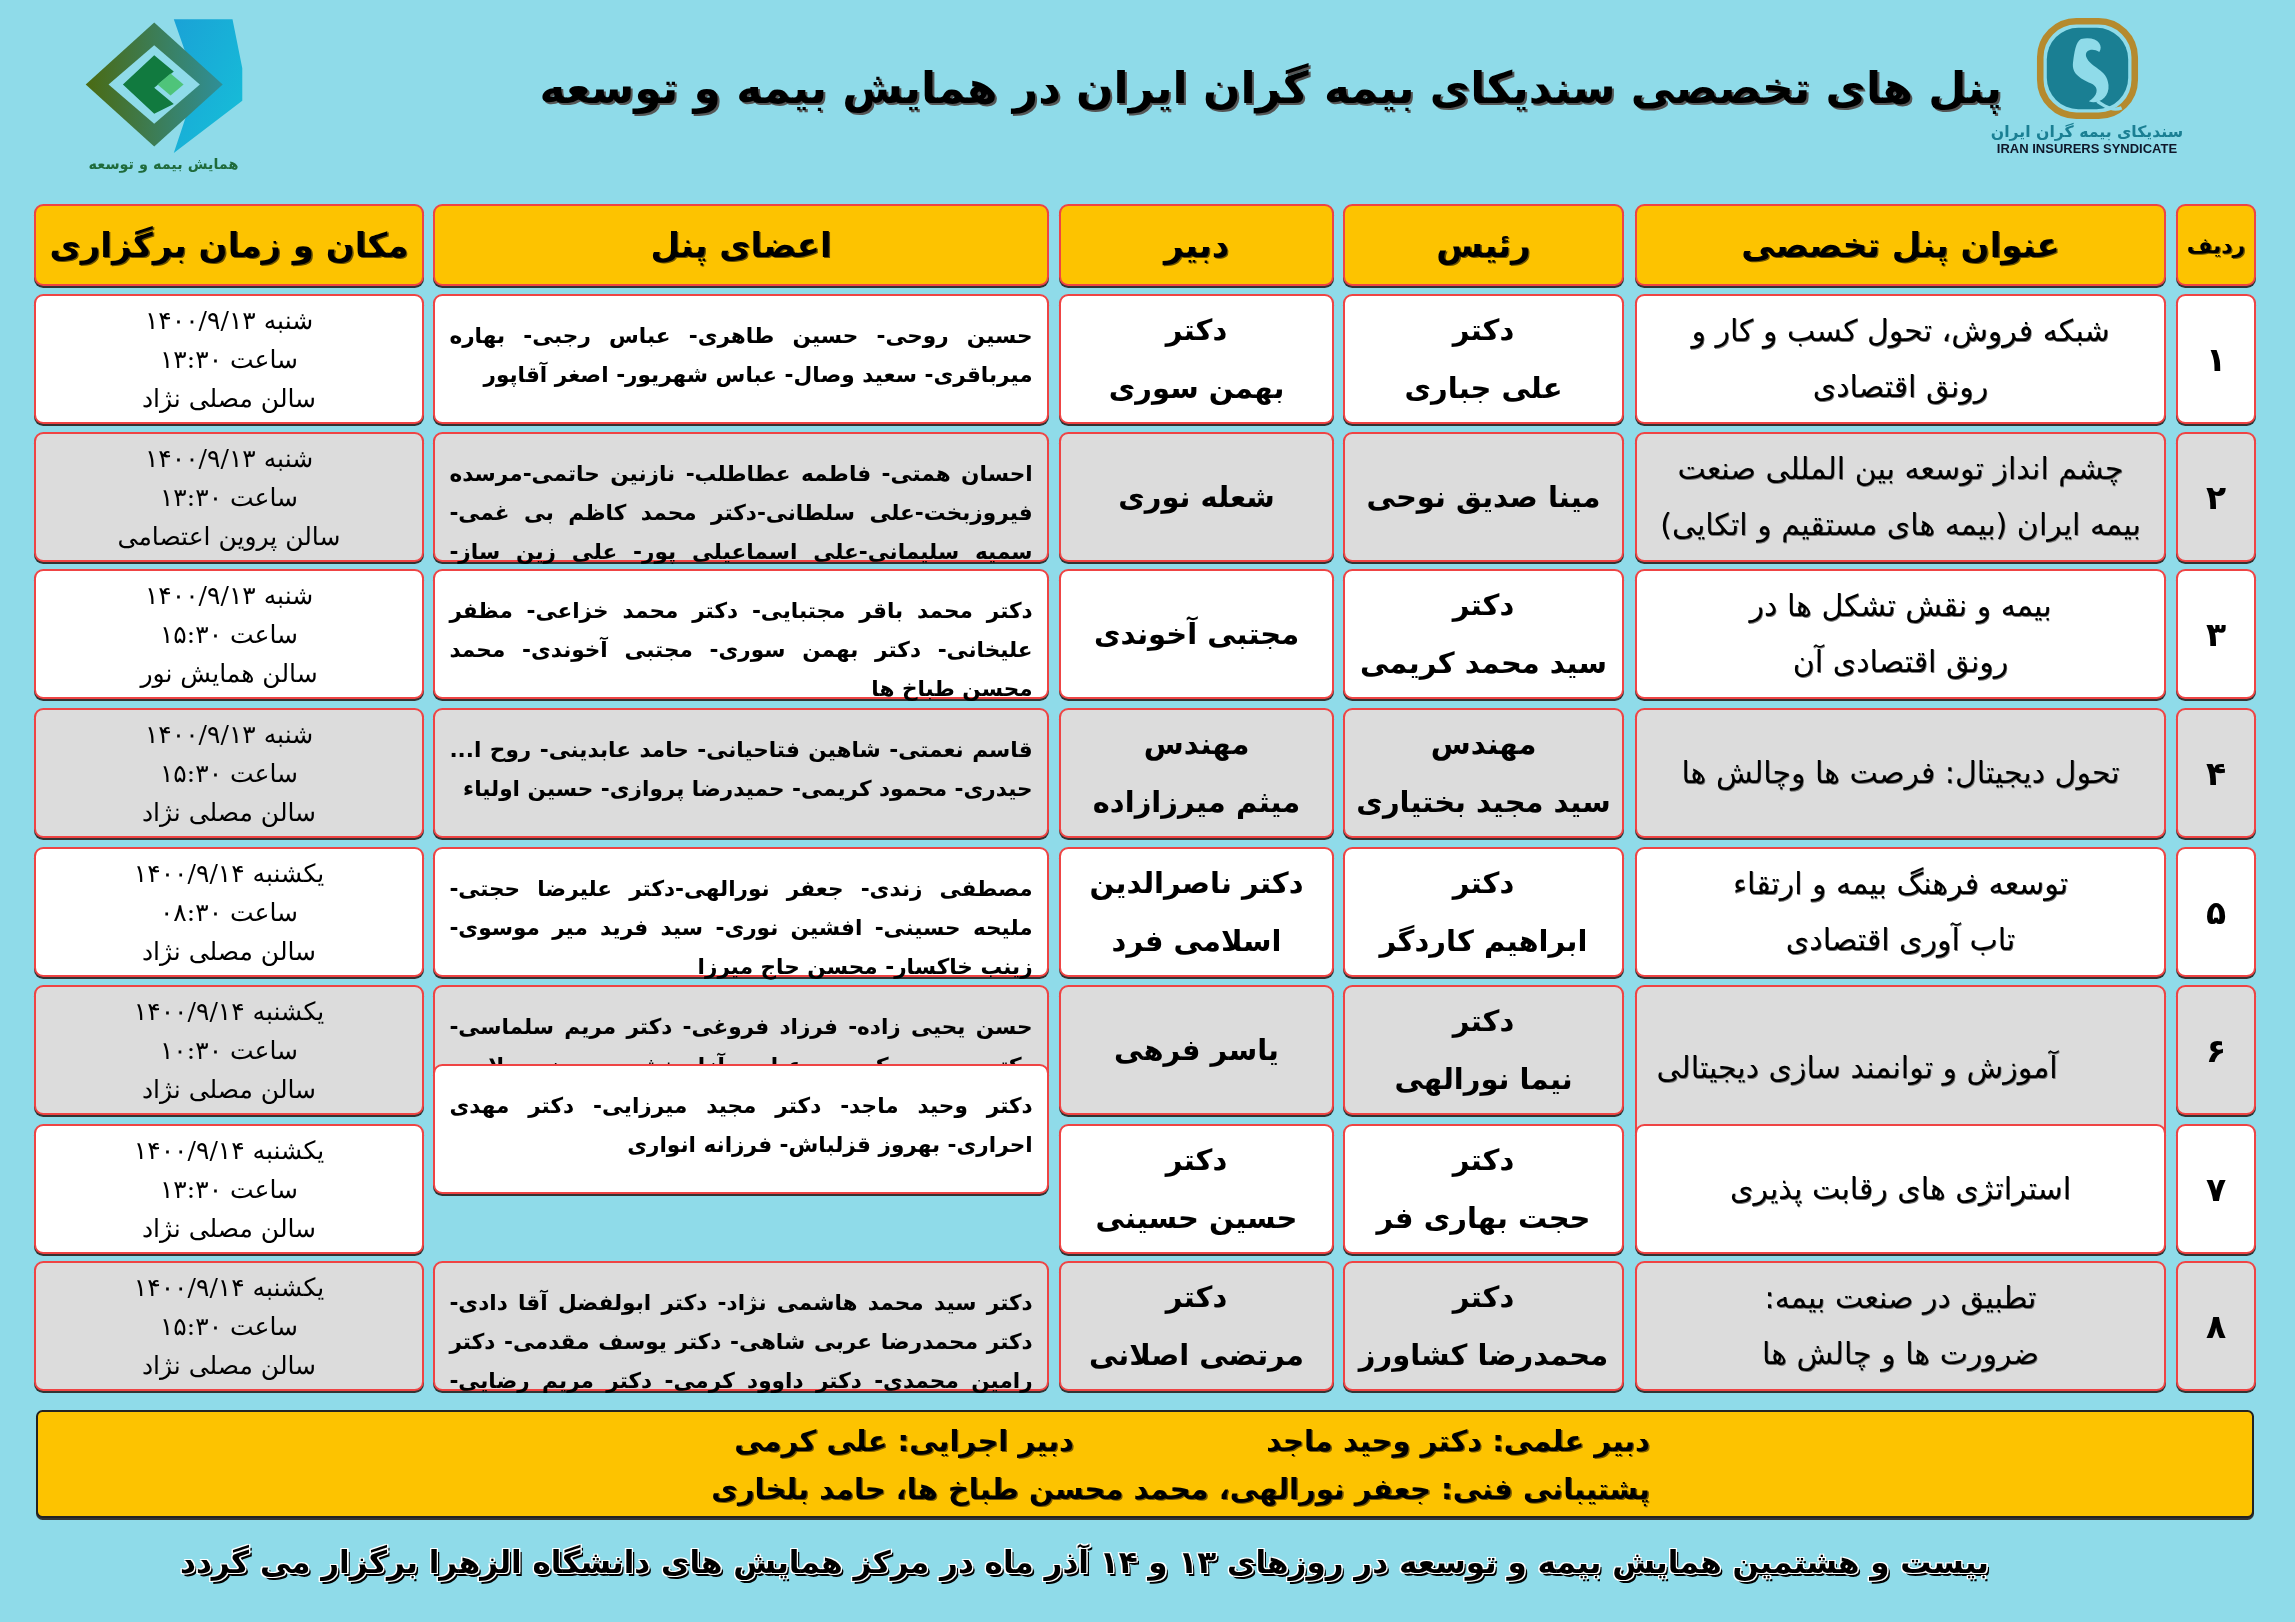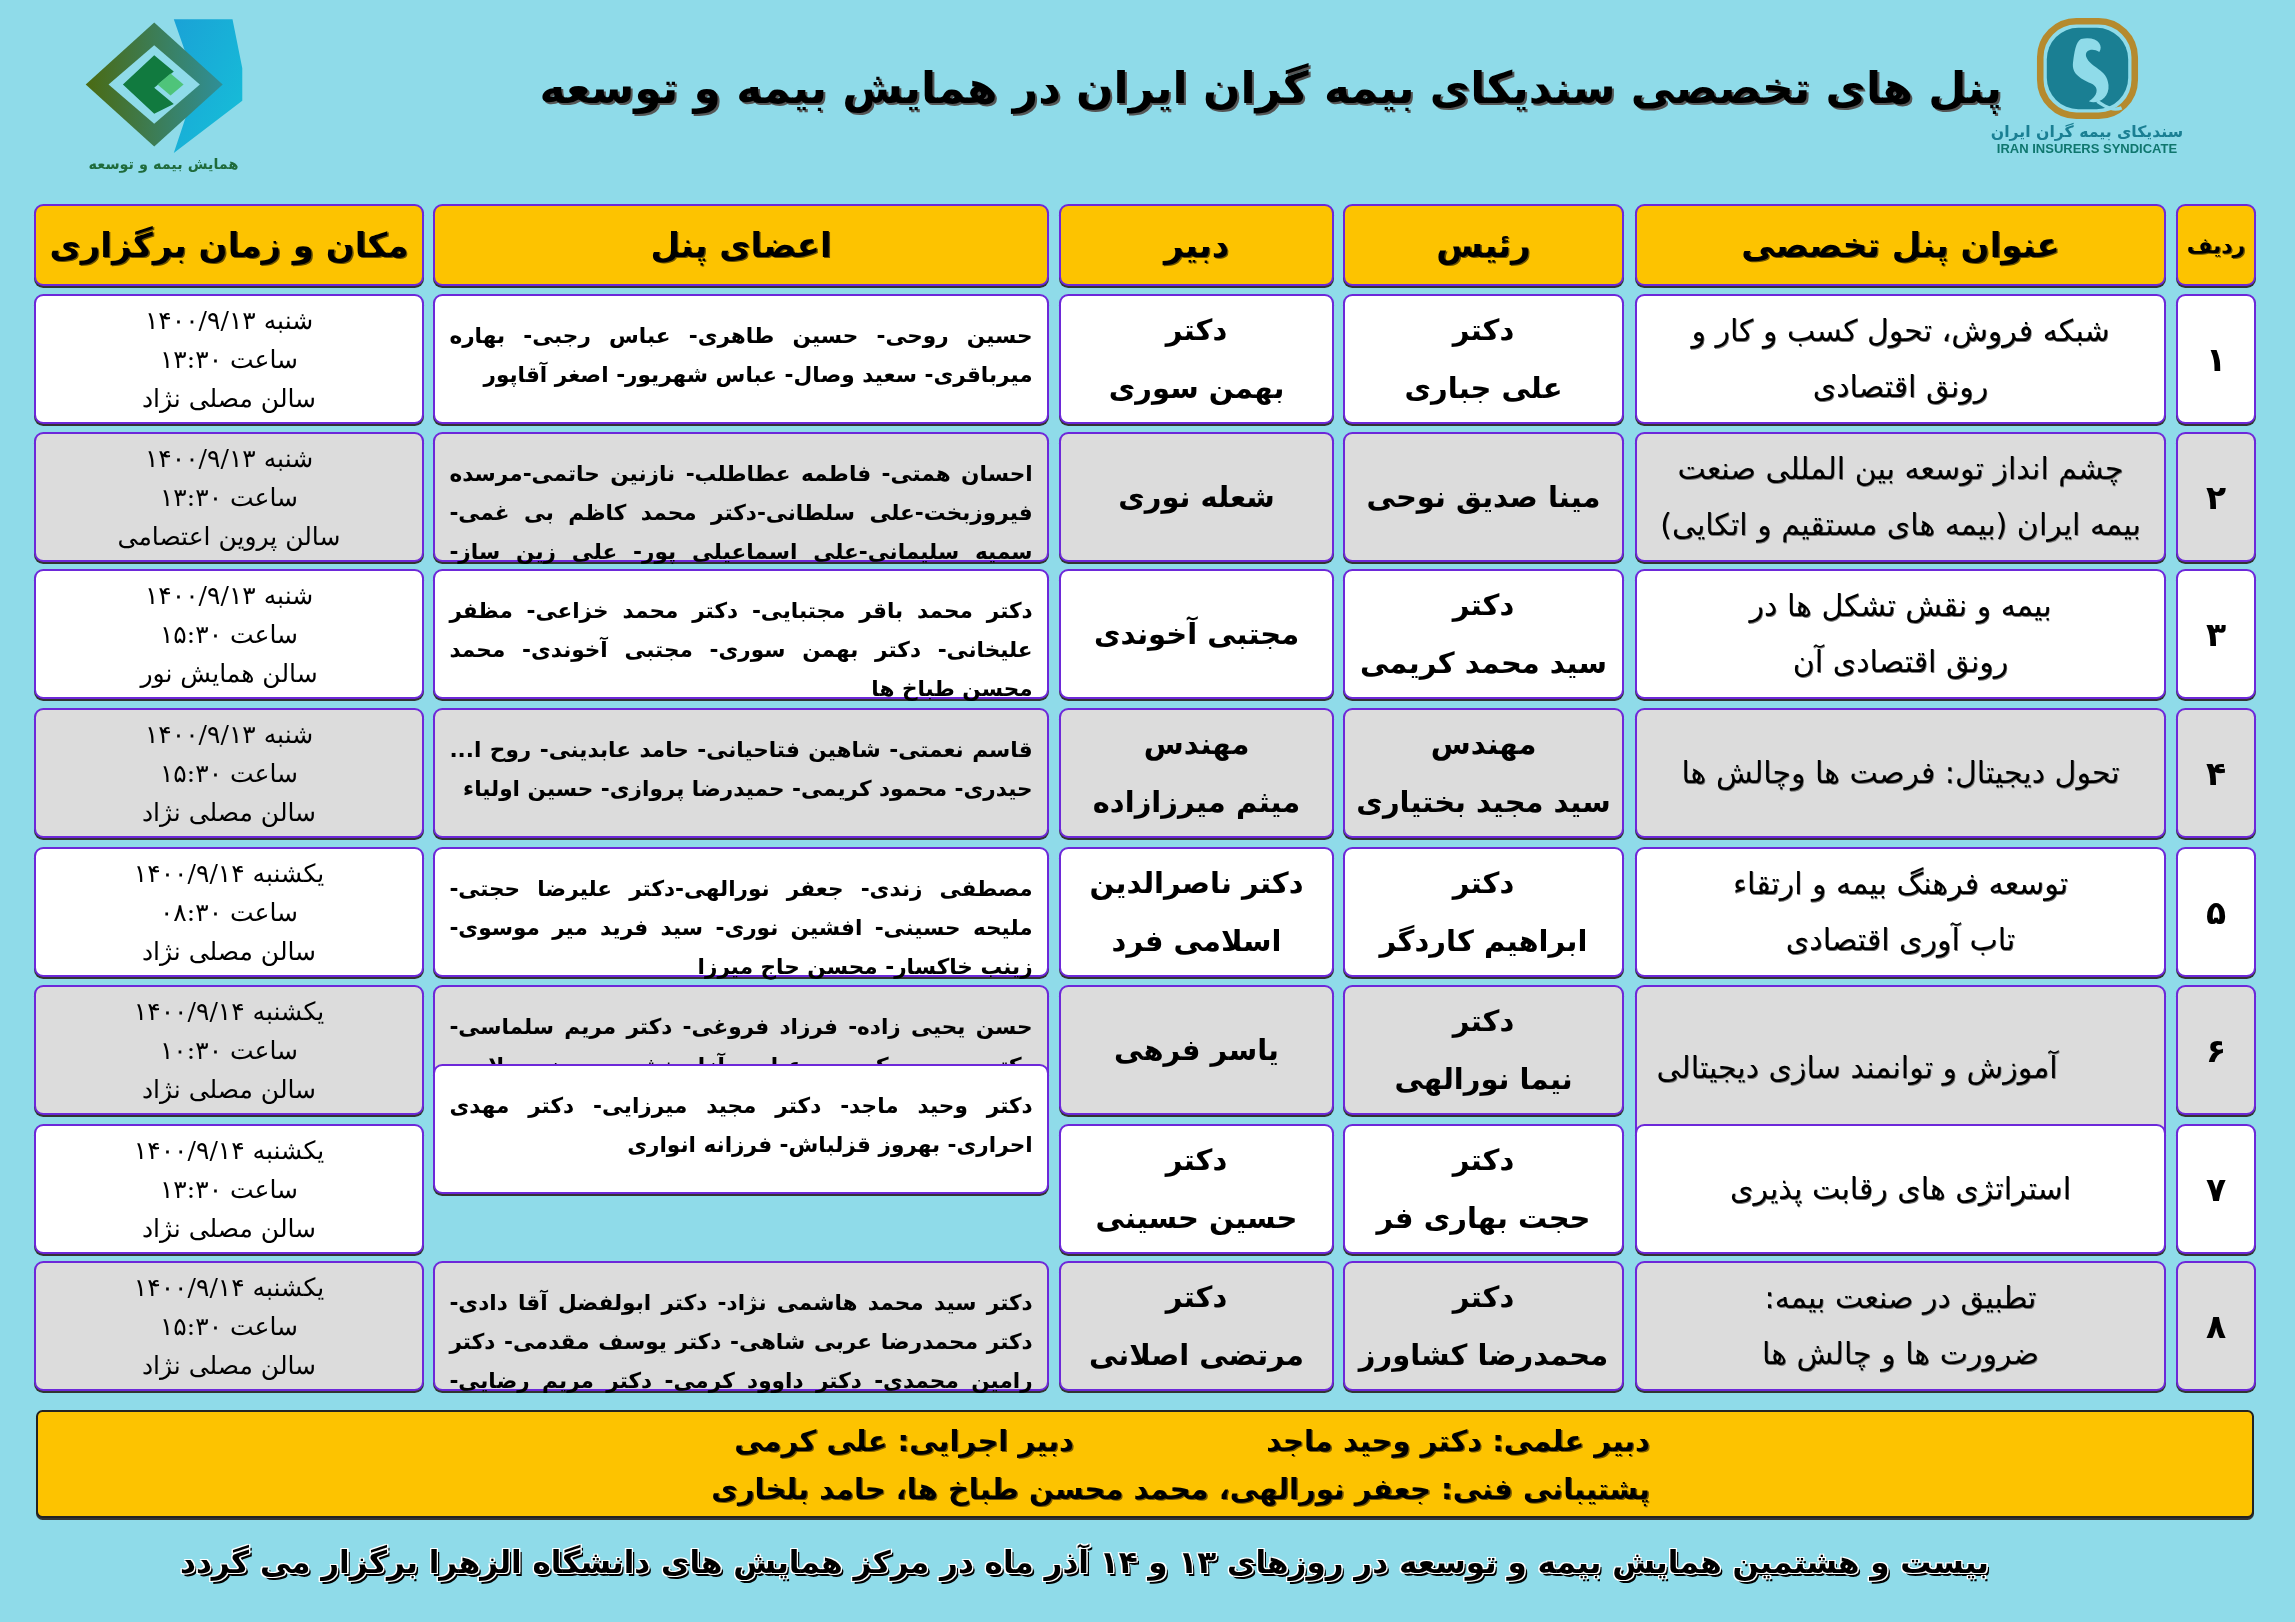--- a/index.html
+++ b/index.html
@@ -16,29 +16,29 @@
   .header { position: absolute; top: 0; left: 0; width: 2295px; height: 196px; }
   .main-title {
     position: absolute; top: 62px; left: 327px; width: 1675px; text-align: right;
     font-size: 44px; font-weight: bold; letter-spacing: 0.7px;
     text-shadow: 2px 2px 0 #555;
     direction: rtl;
   }
   .logo-right { position: absolute; top: 16.4px; left: 1989px; width: 196px; height: 164px; text-align: center; }
   .logo-right svg { display: block; margin: 0 auto; }
   .logo-right .fa-name { font-size: 15.7px; color: #1a7f93; font-weight: bold; margin-top: 1px; direction: rtl; }
-  .logo-right .en-name { font-size: 13px; color: #0f766e; font-weight: bold; letter-spacing: 0px; direction: ltr; font-family: "Liberation Sans", sans-serif; }
+  .logo-right .en-name { font-size: 13px; color: #0f172a; font-weight: bold; letter-spacing: 0px; direction: ltr; font-family: "Liberation Sans", sans-serif; }
   .logo-left { position: absolute; top: 16.4px; left: 72px; width: 183px; height: 164px; text-align: center; }
   .logo-left svg { display: block; margin: 0 auto; }
   .logo-left .caption { font-size: 14.4px; font-weight: bold; color: #1f6b3c; margin-top: 2.6px; direction: rtl; }
 
   
   .cell {
     position: absolute;
-    border: 2px solid #6d28d9;
+    border: 2px solid #ef4444;
     border-radius: 9.2px;
     display: flex; flex-direction: column; justify-content: center; align-items: center;
     text-align: center;
     box-shadow: 0 2px 0 #333;
     direction: rtl;
   }
   .hcell { background: #fdc300; font-size: 34px; font-weight: bold; text-shadow: 1.3px 1.3px 0 #6b5200; }
   .row-white { background: #ffffff; }
   .row-grey  { background: #dcdcdc; }
 

